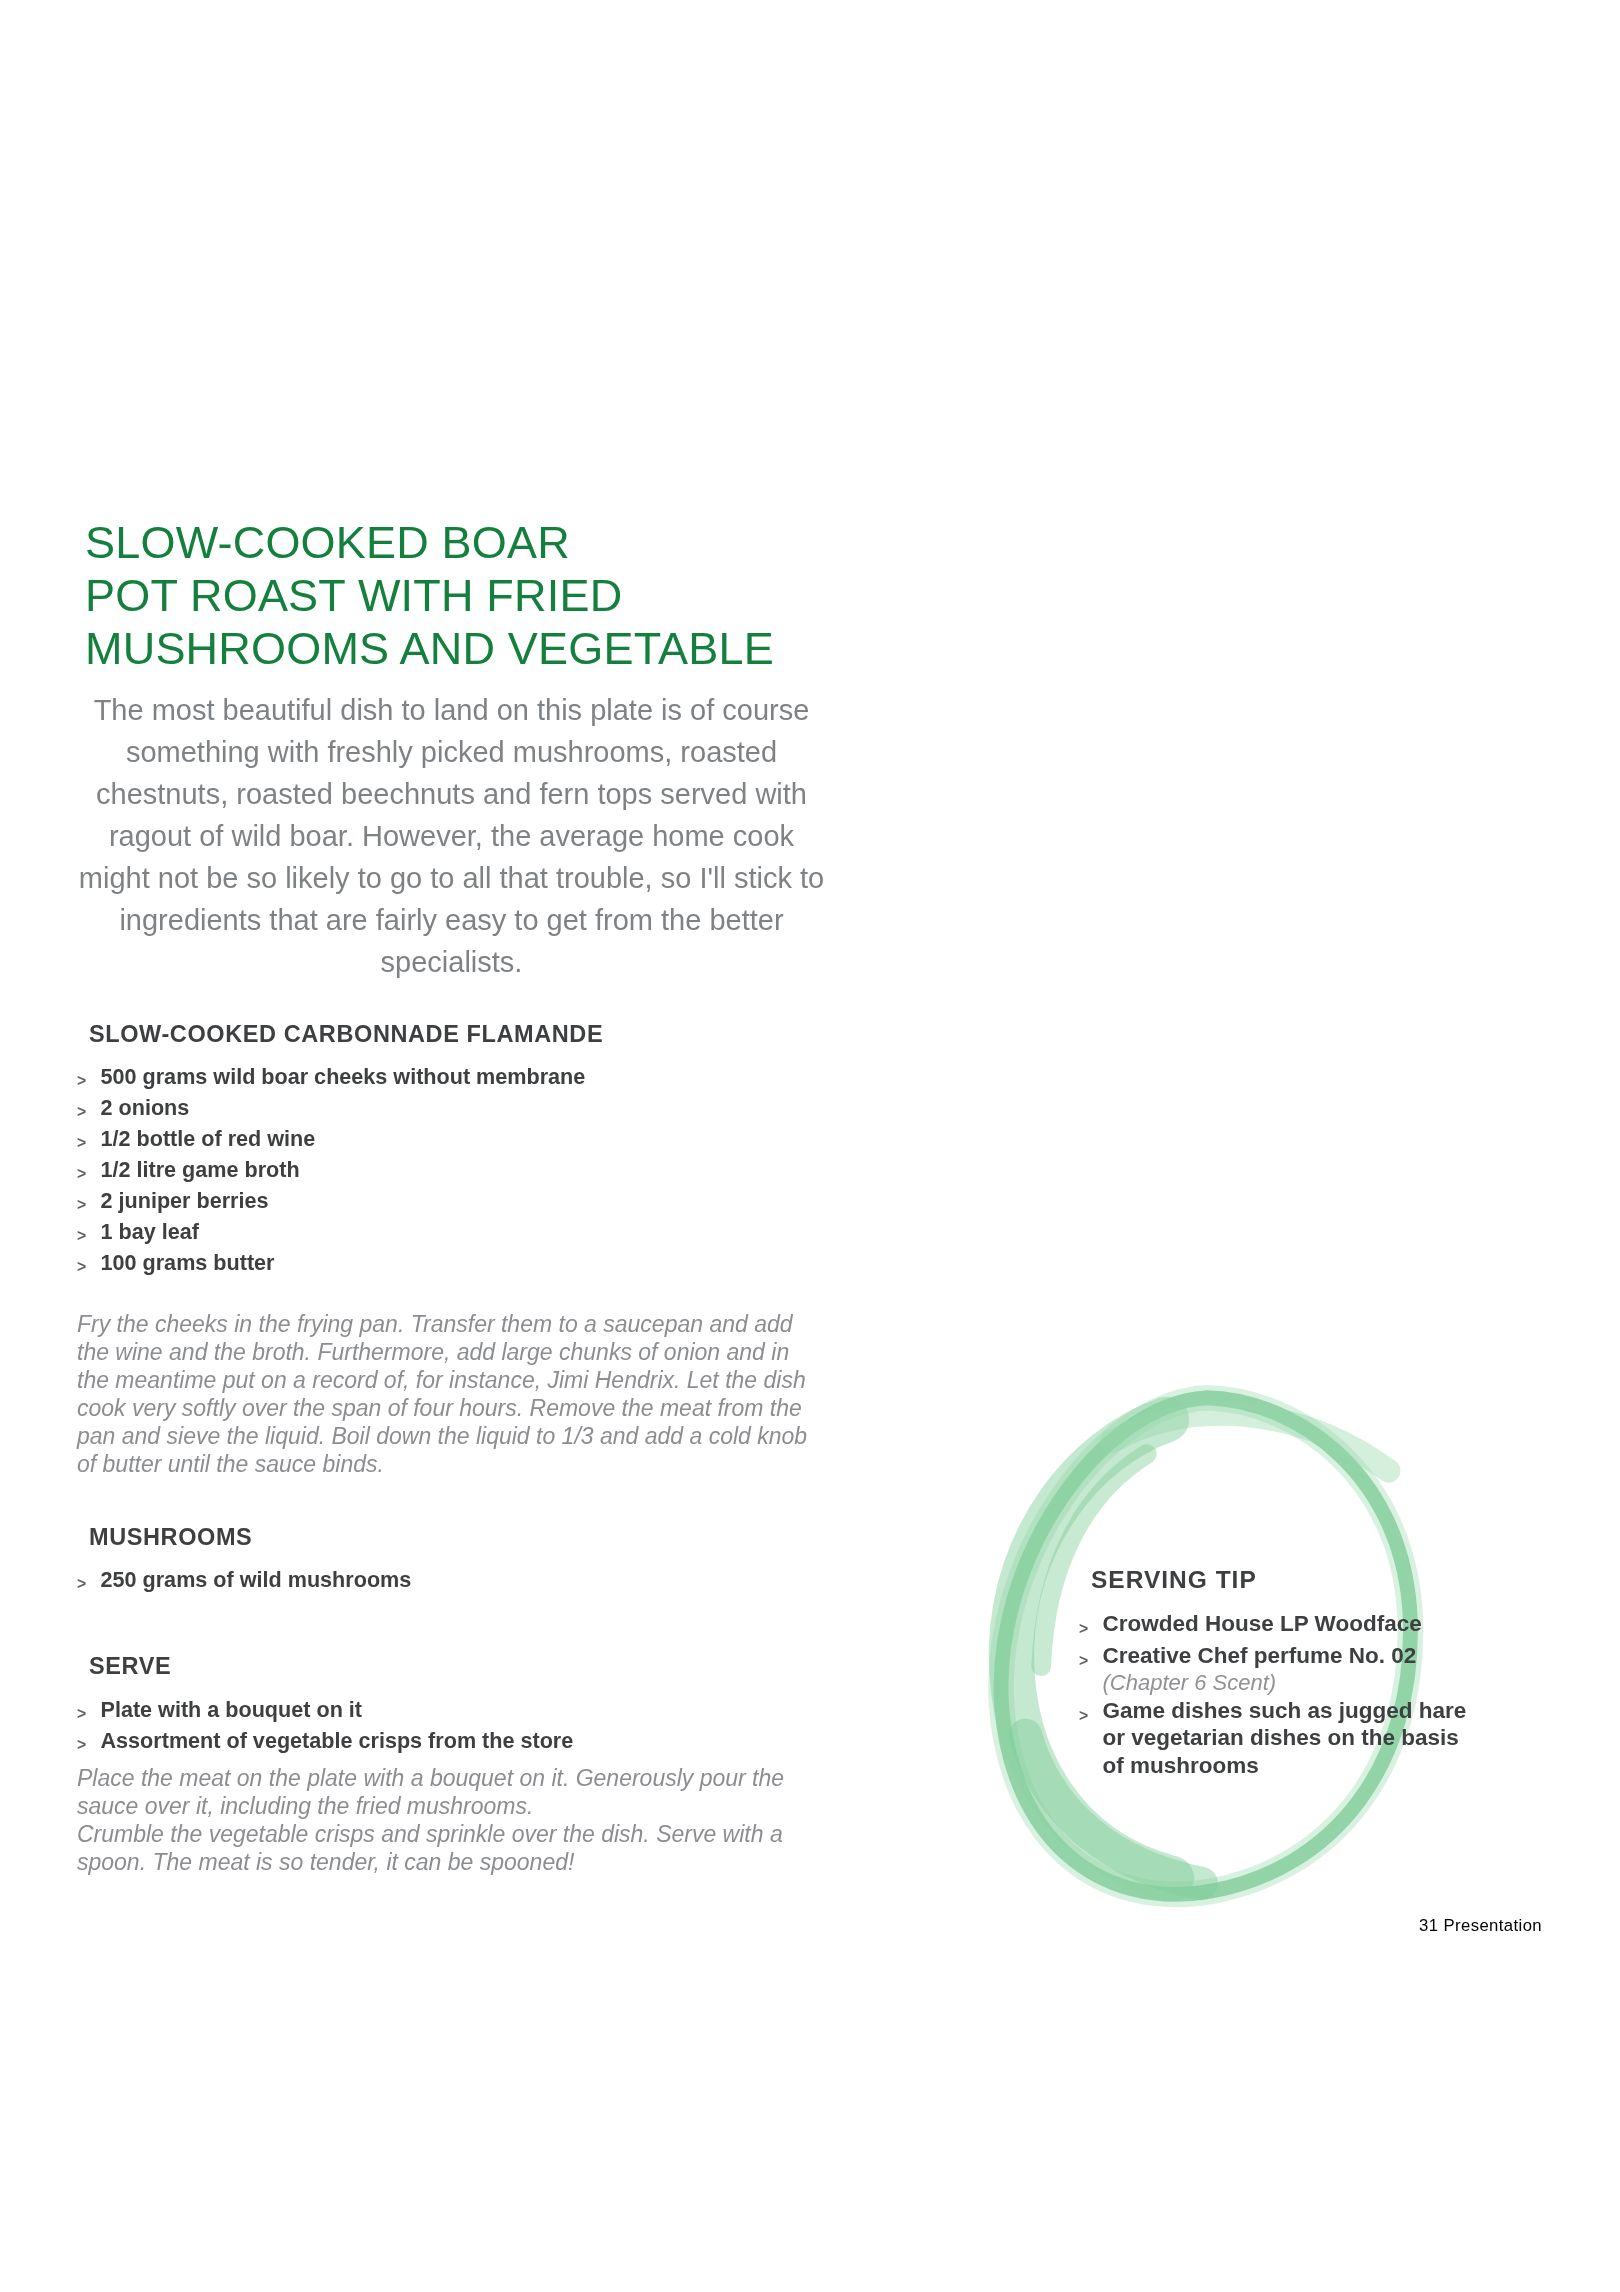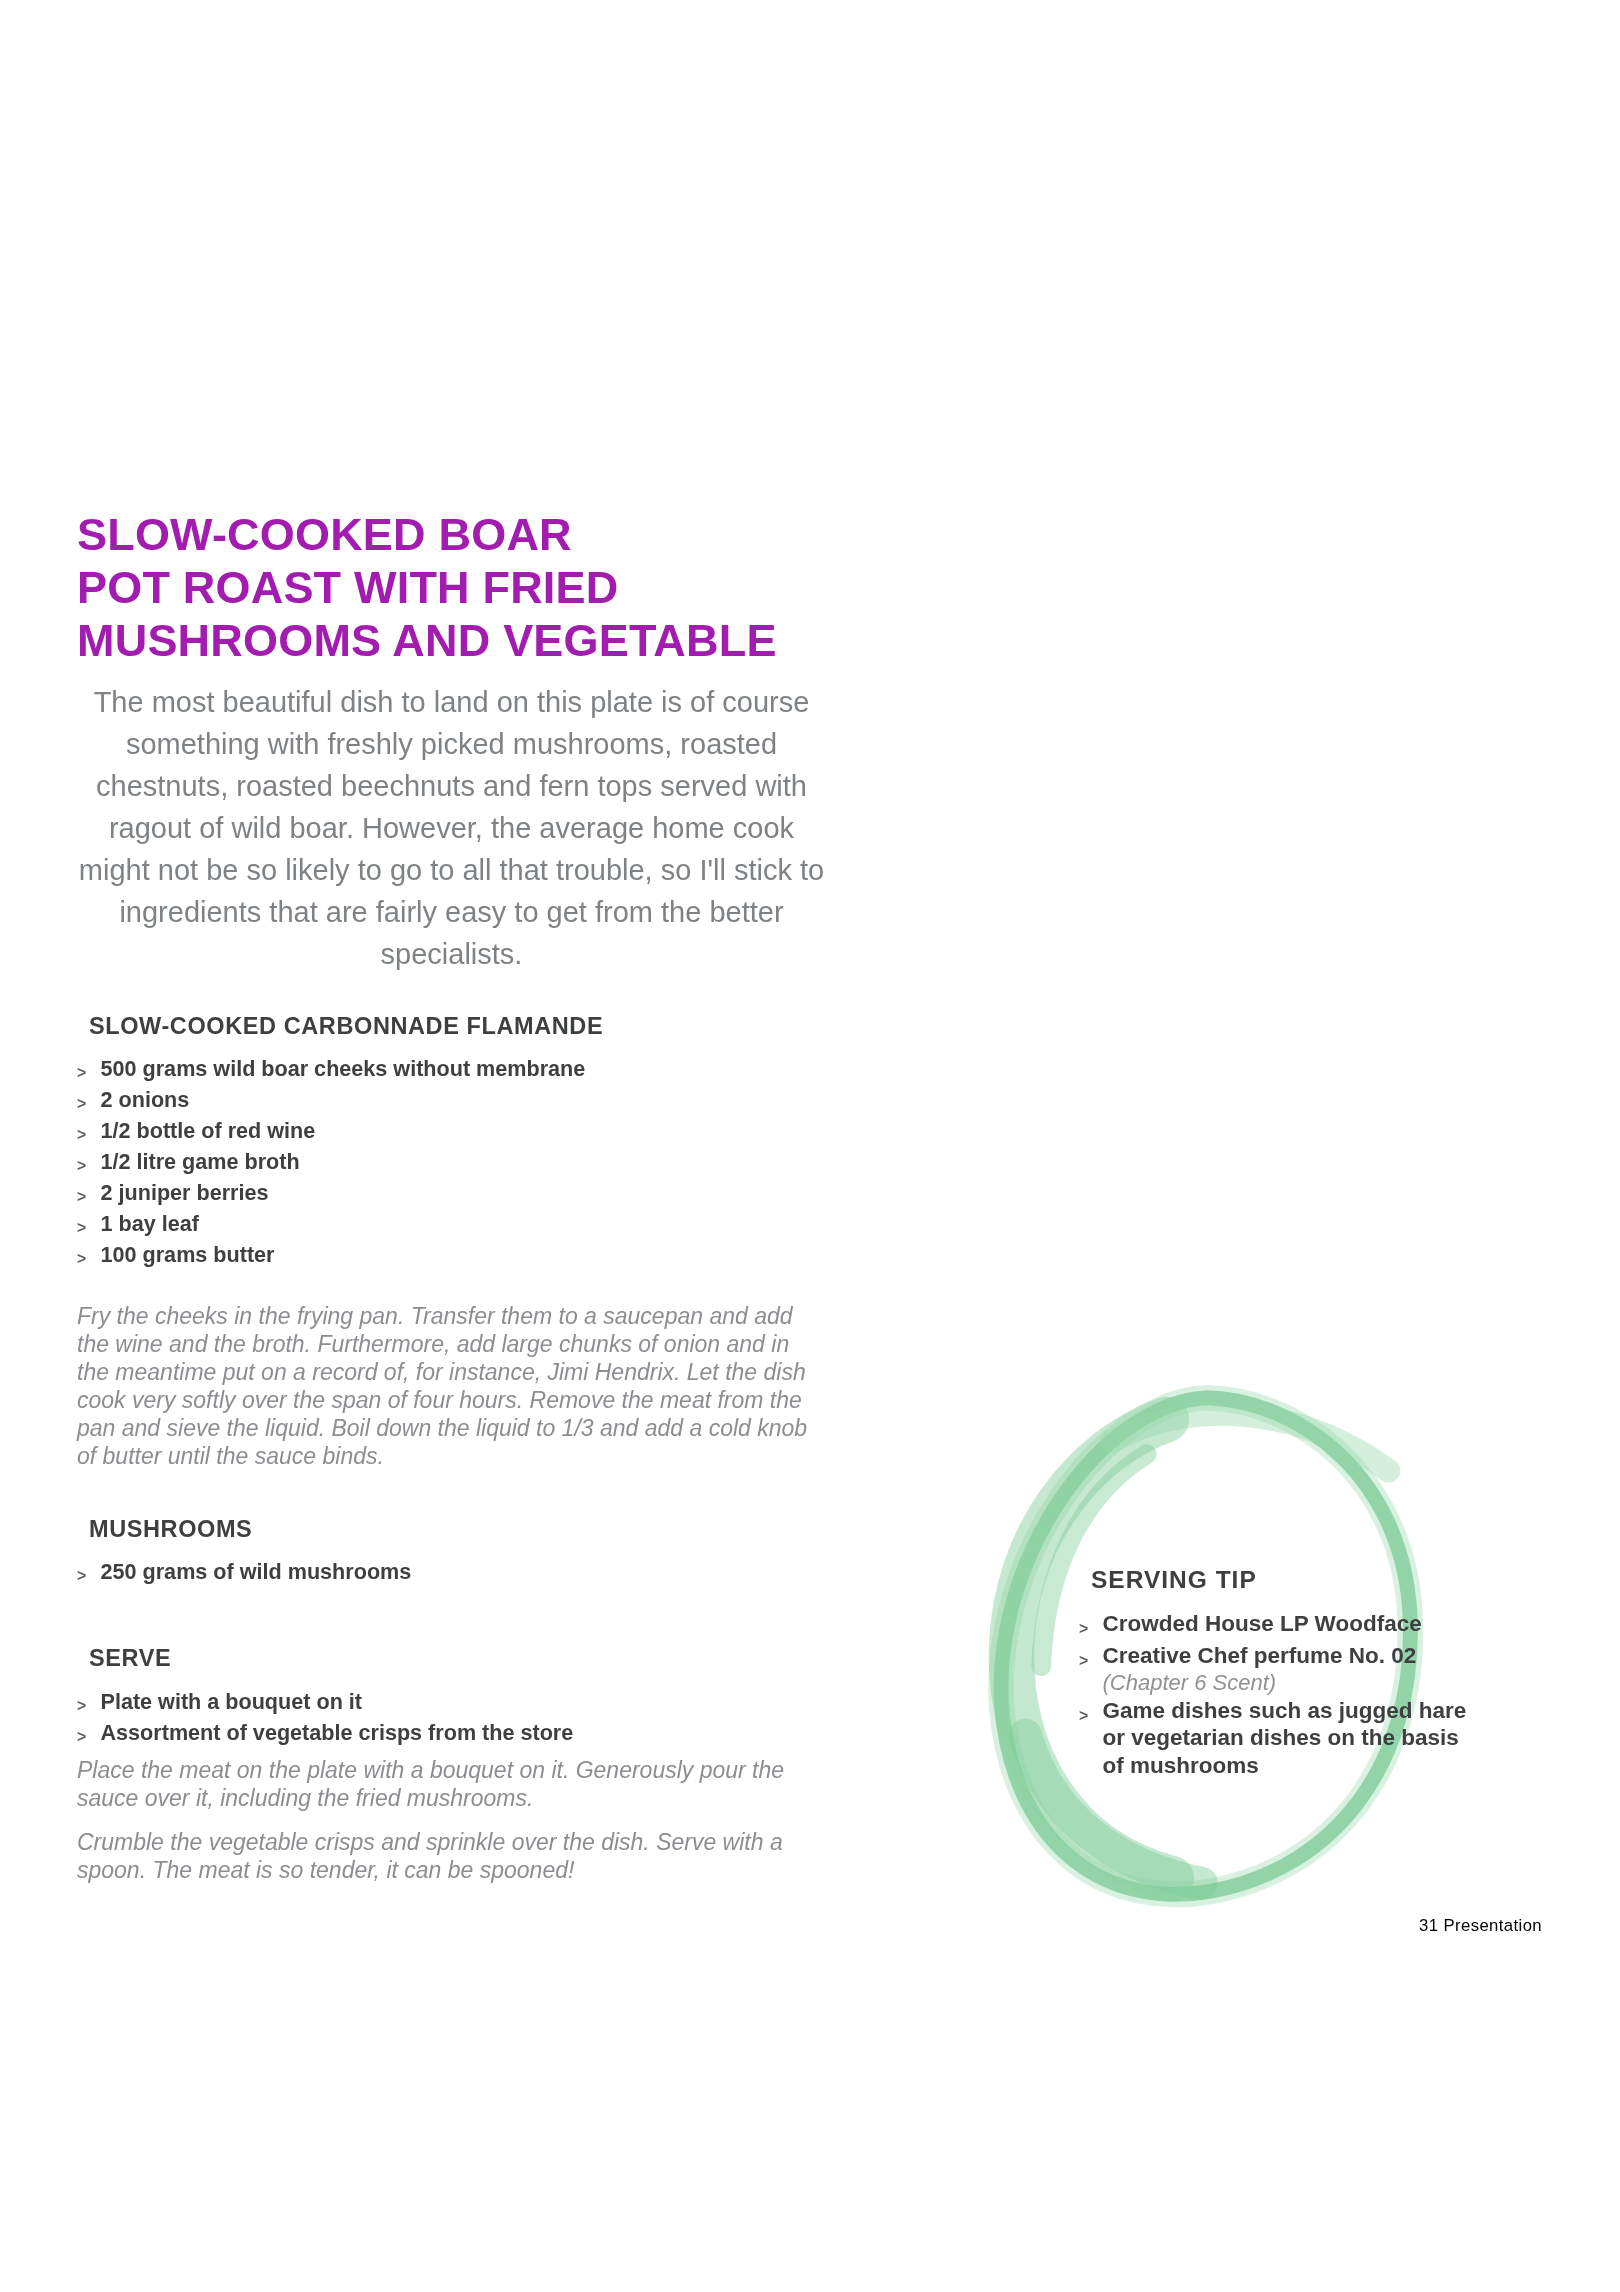--- a/index.html
+++ b/index.html
@@ -1,40 +1,40 @@
 <!DOCTYPE html>
 <html><head>
 <meta charset="utf-8">
 <style>
   html,body{margin:0;padding:0;background:#ffffff;}
   .page{
     position:relative;width:1620px;height:2293px;background:#ffffff;
     font-family:"Liberation Sans",sans-serif;overflow:hidden;
   }
   .left-col{position:absolute;left:77px;top:508px;width:749px;}
-  .title{margin:0;font-size:45px;line-height:53px;font-weight:700;
-    color:#a21caf;letter-spacing:0.2px;}
+  .title{margin:8px;font-size:45px;line-height:53px;font-weight:400;
+    color:#15803d;letter-spacing:0.2px;}
   .title div{white-space:nowrap;}
   .intro{margin:13.7px 0 0;font-size:29px;line-height:42px;font-weight:300;
     color:#7f8285;text-align:center;}
   .sec{margin:12px;font-size:23.5px;line-height:29px;font-weight:700;
     color:#3d3f41;letter-spacing:0.6px;}
   .mt-carb{margin-top:37px;}
   .mt-mush{margin-top:45px;}
   .mt-serve{margin-top:55px;}
   ul.blist{list-style:none;margin:14.7px 0 0;padding:0;}
   ul.blist li{display:flex;font-size:21.6px;line-height:27px;font-weight:700;
     color:#3d3f41;}
   .bullet{flex:none;width:23.5px;font-size:15.7px;font-weight:600;color:#5e6164;
     padding-top:3.9px;}
   .instr{margin:30px 0 0;font-style:italic;font-size:23px;line-height:28px;
     font-weight:400;color:#8b8d90;}
   .instr.tight{margin-top:2.9px;}
   .instr.serve1{margin-top:5.9px;}
-  .instr.serve2{margin-top:16px;}
+  .instr.serve2{margin-top:0;}
   
   .tip-circle{position:absolute;left:964px;top:1380px;width:480px;height:533px;}
   .tip-content{position:absolute;left:1079px;top:1553px;width:396px;}
   .tip-content .sec{font-size:24.5px;letter-spacing:1px;}
   ul.tiplist{list-style:none;margin:15.7px 0 0;padding:0;}
   ul.tiplist li{display:flex;font-size:22.5px;line-height:27.4px;font-weight:700;
     color:#3d3f41;}
   ul.tiplist .bullet{font-size:15.7px;padding-top:4.9px;}
   .tip-note{font-weight:400;font-style:italic;color:#8f9194;font-size:22px;
     line-height:27.4px;}

